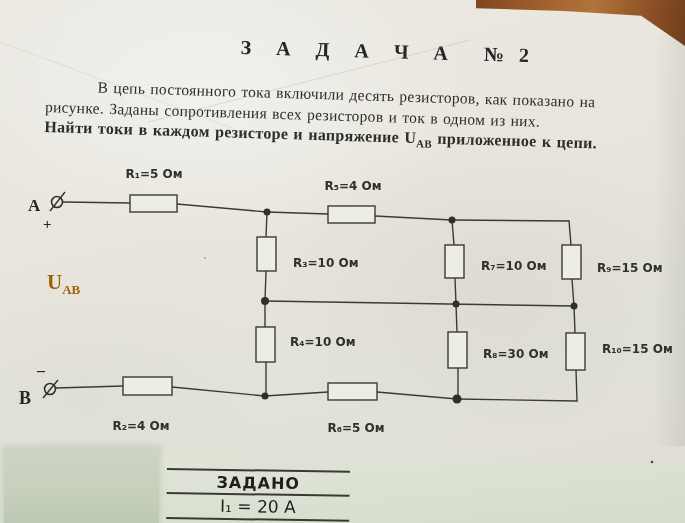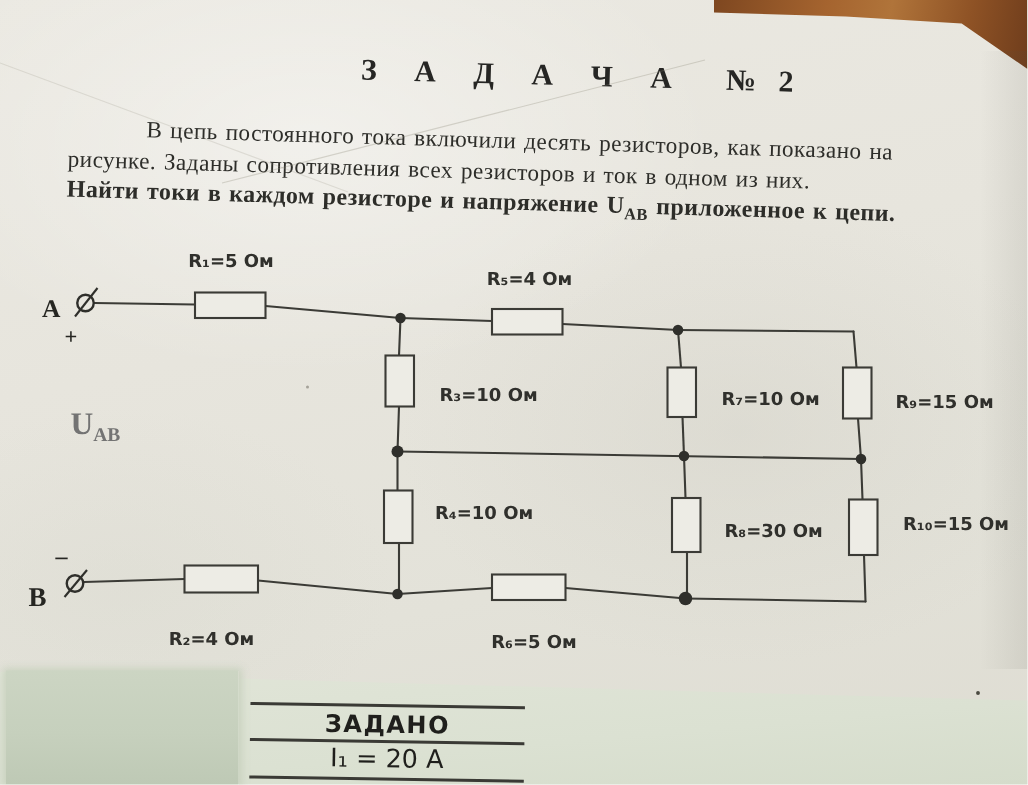--- a/index.html
+++ b/index.html
@@ -39,21 +39,21 @@
   .title .num{letter-spacing:5px;margin-left:26px;}
   .para{
     position:absolute;left:46px;top:76px;width:614px;
     transform:rotate(1.7deg);transform-origin:left top;
     font-size:15.5px;line-height:20.5px;color:#2d2d29;letter-spacing:.3px;word-spacing:1px;
   }
   .para .l1{text-indent:52px;}
   .para .l3{font-weight:bold;font-size:16px;}
   .para sub,.uab sub{font-size:11px;font-weight:bold;}
   .uab{
-    position:absolute;left:47px;top:270px;font-weight:bold;font-size:21px;color:#737373;text-align:center;
+    position:absolute;left:47px;top:270px;font-weight:bold;font-size:21px;color:#a16207;text-align:center;
   }
   .uab sub{font-size:13px;}
   svg.circuit{position:absolute;left:0;top:0;}
   .rlabel{font-family:"DejaVu Sans",sans-serif;font-size:12px;font-weight:bold;fill:#30302c;}
   .tletter{font-family:"Liberation Serif",serif;font-weight:bold;fill:#262622;}
   .given{
     position:absolute;left:167px;top:468px;width:183px;
     transform:rotate(0.9deg);transform-origin:left top;
     font-family:"DejaVu Sans",sans-serif;color:#1f1f1c;
   }

